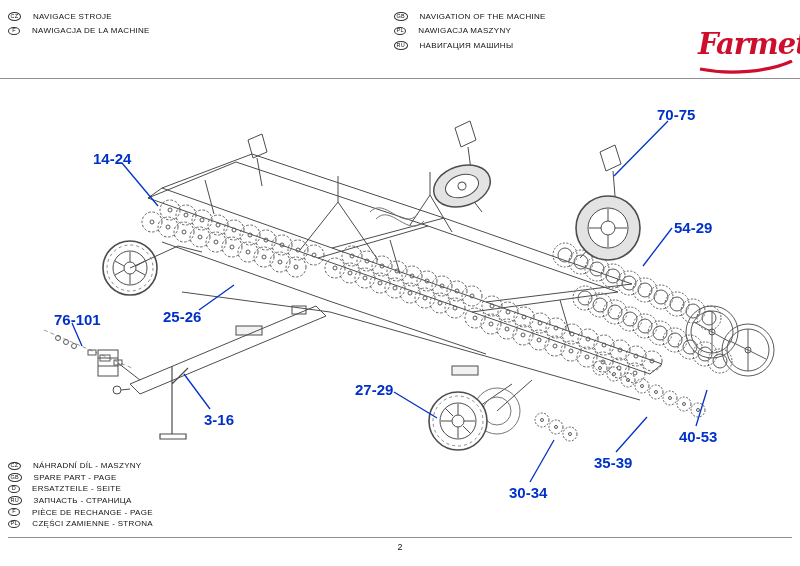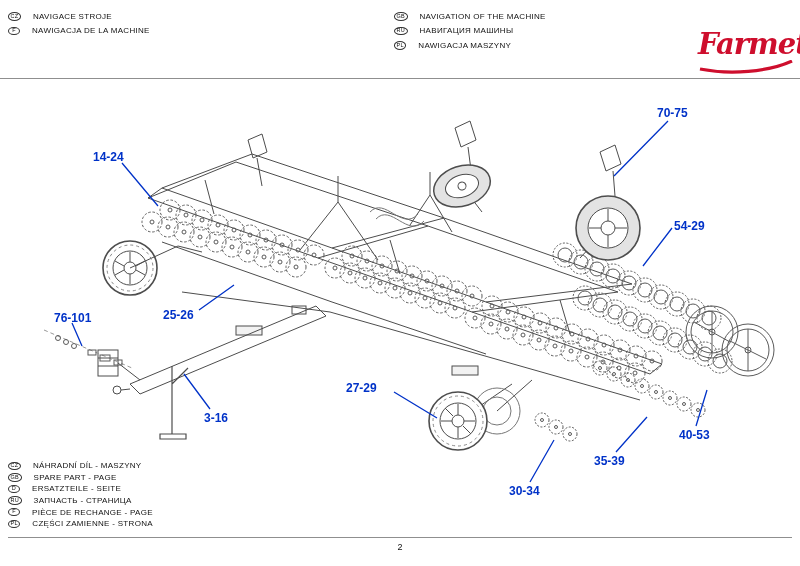--- a/index.html
+++ b/index.html
@@ -19,21 +19,21 @@
   
   .logo{position:absolute;left:698px;top:30px;width:96px;height:44px;}
   .logo-text{
     font-family:"DejaVu Serif",serif;font-style:italic;font-weight:bold;
     font-size:29px;color:#ce0e2d;letter-spacing:-1px;line-height:1;
     display:block;
   }
   .logo-swoosh{position:absolute;left:0;top:30px;}
   
   .callout{
-    position:absolute;color:#0032c8;font-weight:bold;font-size:12px;white-space:nowrap;
+    position:absolute;color:#0032c8;font-weight:bold;font-size:15px;white-space:nowrap;
   }
   
   .legend{position:absolute;left:8px;top:460px;}
   .legend .hdr-row{height:11.6px;}
   .page-number{position:absolute;left:0;top:542px;width:800px;text-align:center;font-size:9px;}
   .machine{position:absolute;left:0;top:0;}
 </style>
 </head>
 <body>
 
@@ -49,26 +49,26 @@
       <span>NAWIGACJA DE LA MACHINE</span>
     </div>
   </div>
 
   <div class="hdr-col" style="left:394px;top:9px;">
     <div class="hdr-row">
       <span class="badge">GB</span>
       <span>NAVIGATION OF THE MACHINE</span>
     </div>
     <div class="hdr-row">
+      <span class="badge">PL</span>
+      <span>NAWIGACJA MASZYNY</span>
+    </div>
+    <div class="hdr-row">
       <span class="badge">RU</span>
       <span>НАВИГАЦИЯ МАШИНЫ</span>
-    </div>
-    <div class="hdr-row">
-      <span class="badge">PL</span>
-      <span>NAWIGACJA MASZYNY</span>
     </div>
   </div>
 
   <div class="logo">
     <span class="logo-text">Farmet</span>
     <svg class="logo-swoosh" width="96" height="14">
       <path d="M2,9 C32,15 70,12 94,1" stroke="#ce0e2d" stroke-width="3.2" fill="none"></path>
     </svg>
   </div>
 
@@ -268,21 +268,21 @@
       <path d="M122,163 L158,206 M668,121 L614,176 M672,228 L643,266 M199,310 L234,285 M72,323 L82,346 M210,409 L184,374 M394,392 L437,418 M530,482 L554,440 M616,452 L647,417 M696,426 L707,390"></path>
     </g>
   </svg>
 
   <div class="callout" style="left:93px;top:150px;">14-24</div>
   <div class="callout" style="left:657px;top:106px;">70-75</div>
   <div class="callout" style="left:674px;top:219px;">54-29</div>
   <div class="callout" style="left:163px;top:308px;">25-26</div>
   <div class="callout" style="left:54px;top:311px;">76-101</div>
   <div class="callout" style="left:204px;top:411px;">3-16</div>
-  <div class="callout" style="left:346px;top:381px;text-align:right;">27-29</div>
+  <div class="callout" style="left:355px;top:381px;text-align:right;">27-29</div>
   <div class="callout" style="left:509px;top:484px;">30-34</div>
   <div class="callout" style="left:594px;top:454px;">35-39</div>
   <div class="callout" style="left:679px;top:428px;">40-53</div>
 
   <div class="legend">
     <div class="hdr-row">
       <span class="badge">CZ</span>
       <span>NÁHRADNÍ DÍL - MASZYNY</span>
     </div>
     <div class="hdr-row">

